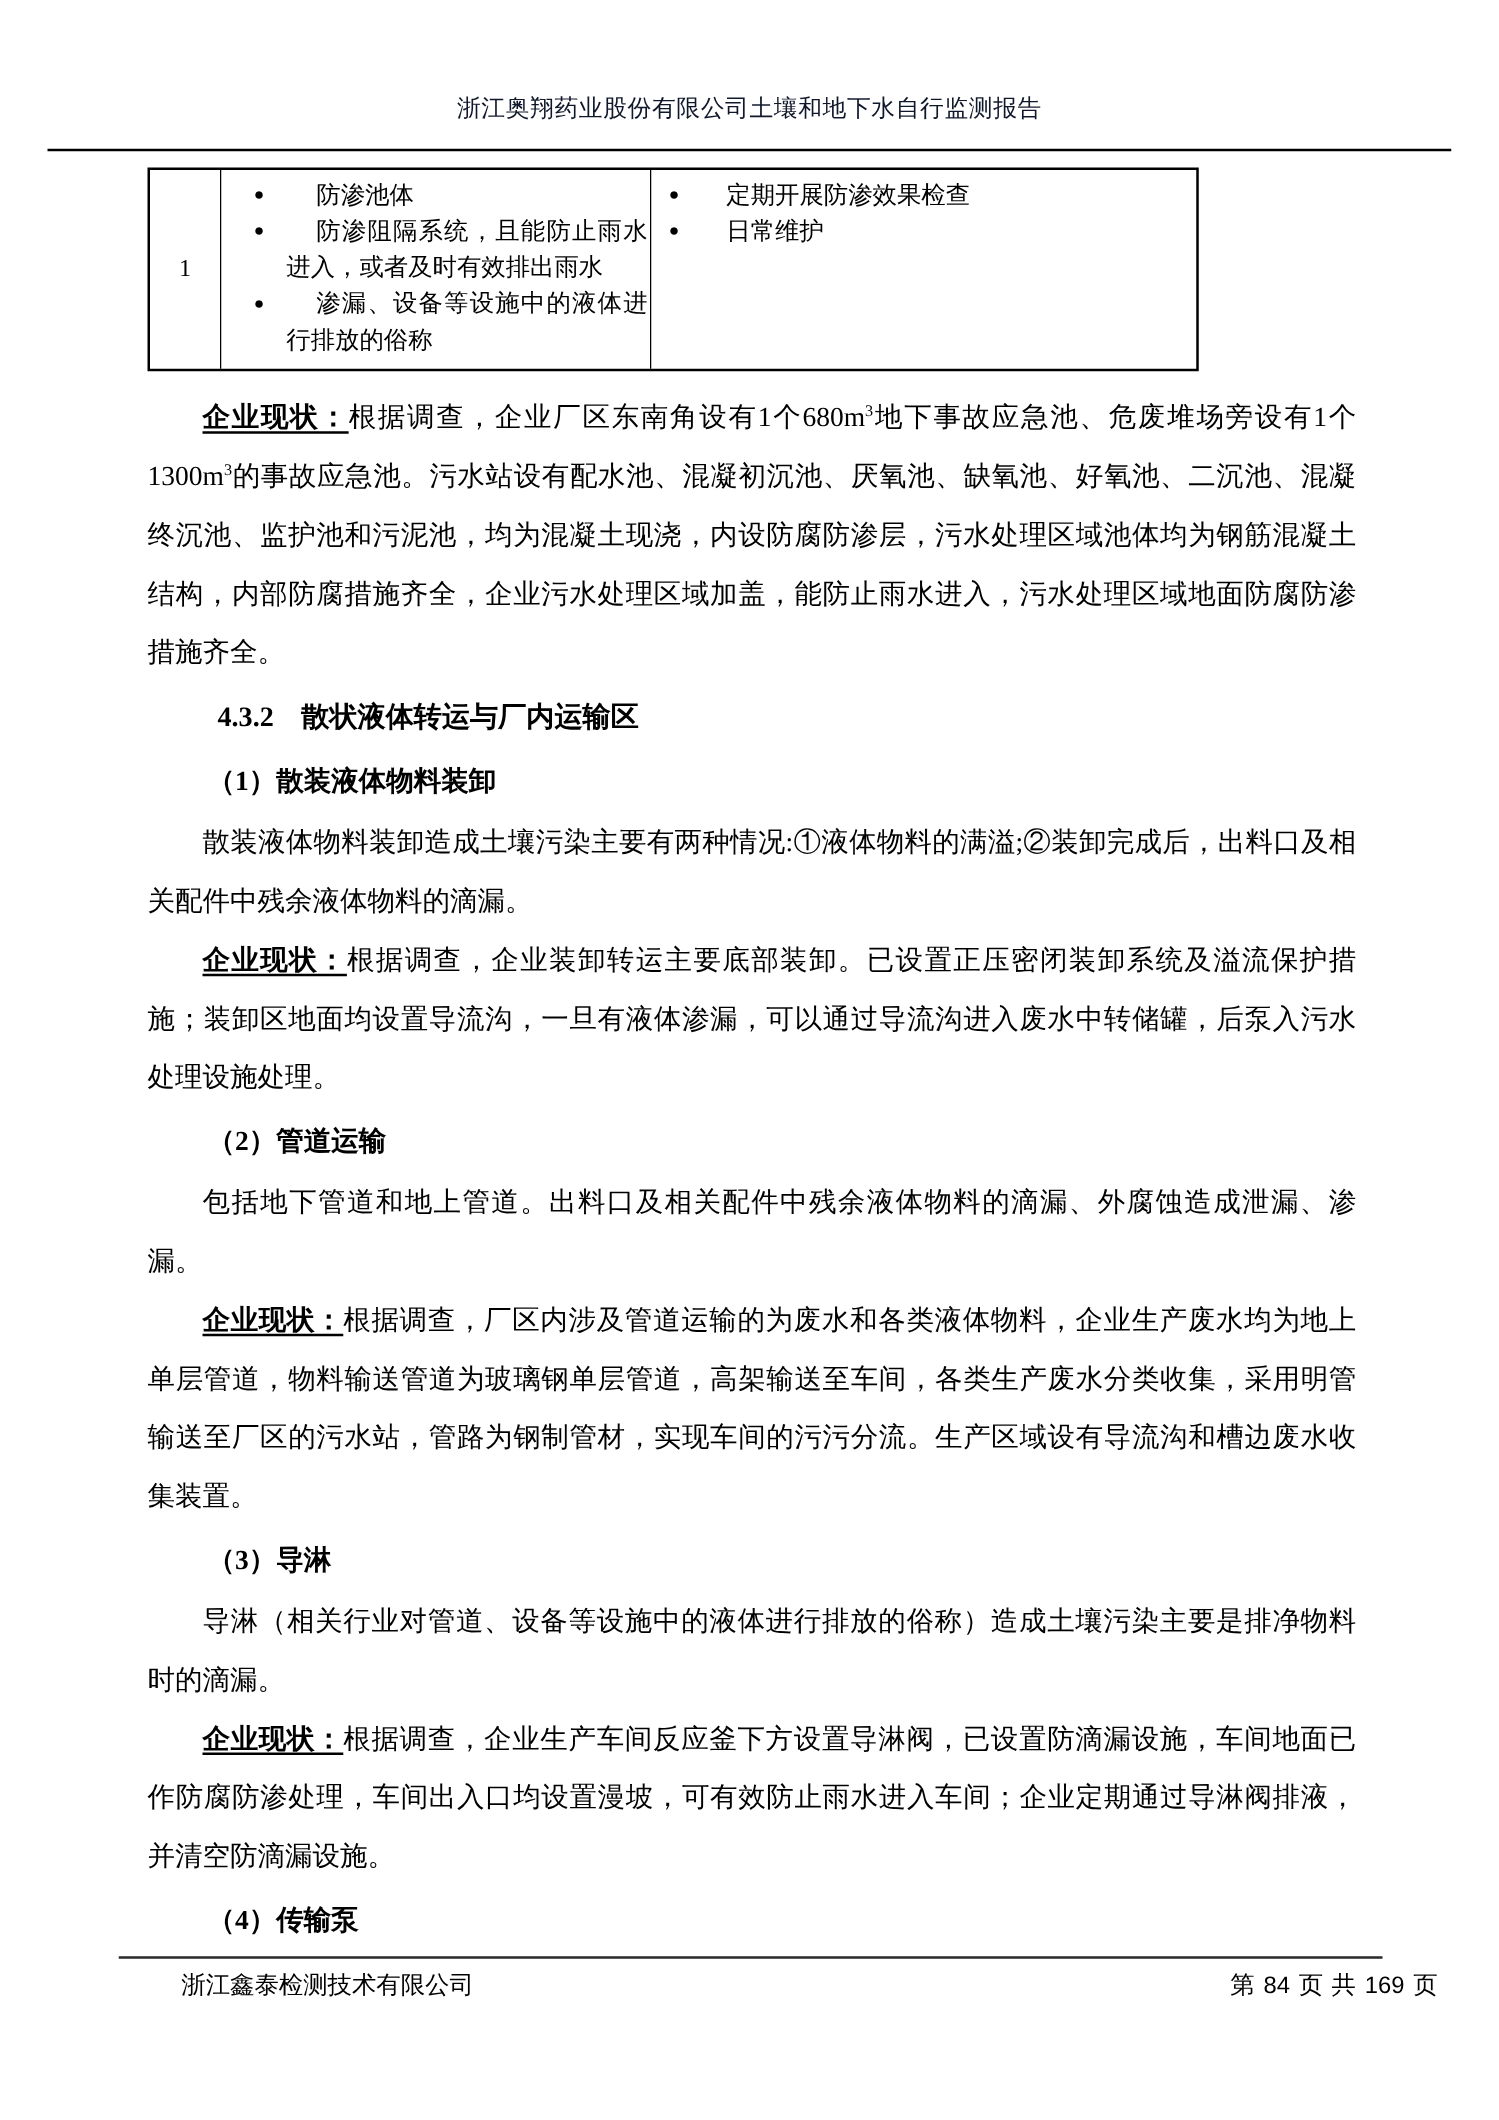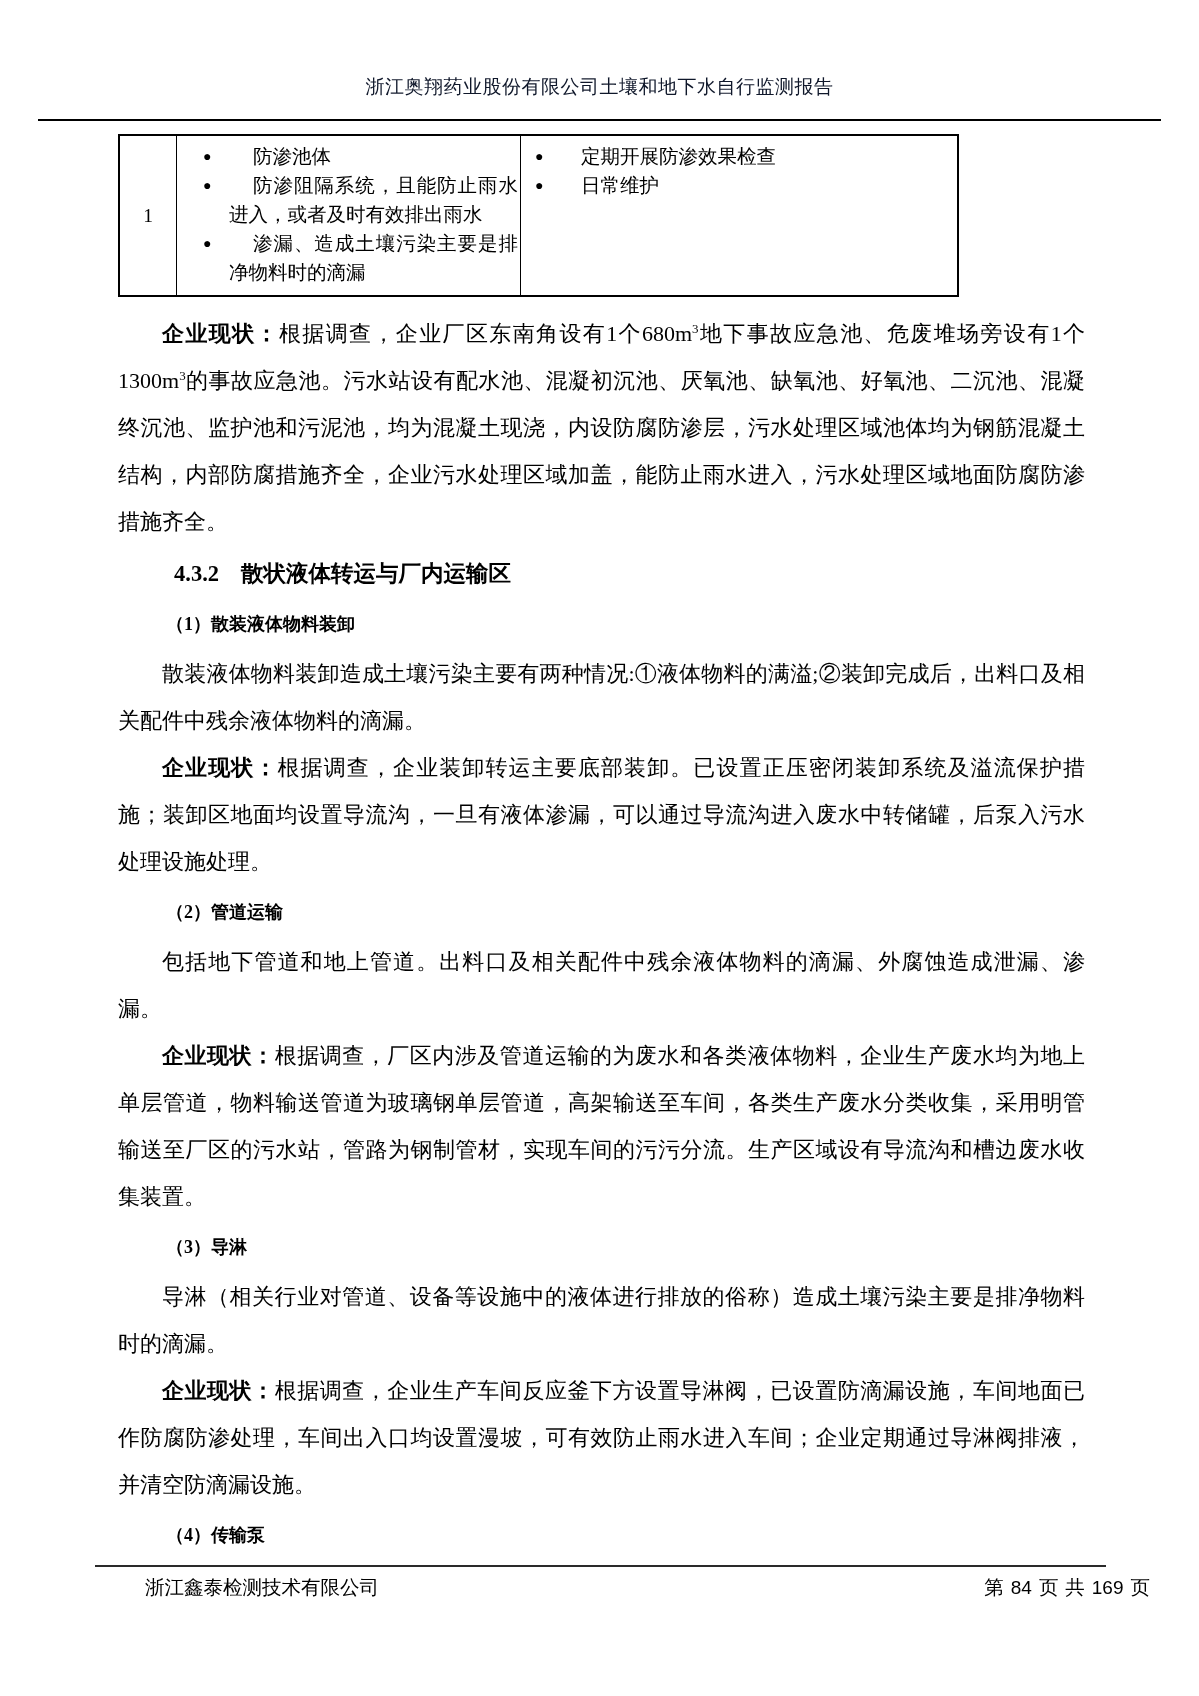--- a/index.html
+++ b/index.html
@@ -32,25 +32,25 @@
   .tbl .c2{width:344px;border-right:1.5px solid #000;padding:6px 2px 8px 0;box-sizing:border-box;}
   .tbl .c3{flex:1;padding:6px 2px 8px 0;box-sizing:border-box;}
   .tbl ul{list-style:none;margin:0;padding:0;}
   .tbl li{position:relative;padding-left:52px;text-indent:24px;text-align:justify;}
   .tbl li .bullet{position:absolute;left:26px;top:0;font-size:14px;text-indent:0;}
   .tbl .c3 li{padding-left:40px;text-indent:20px;}
   .tbl .c3 li .bullet{left:14px;}
   
   .para{font-size:22px;line-height:47px;text-align:justify;margin:0;text-indent:44px;}
   .para sup{font-size:13px;line-height:0;}
-  .lead{font-weight:bold;text-underline-offset:4px;}
+  .lead{font-weight:bold;text-decoration:underline;text-underline-offset:4px;}
   .p-first{margin-top:13px;}
   .h-sec{font-size:22.5px;font-weight:bold;line-height:47px;margin:5px 0 3px;text-indent:44px;}
   .h-sec .h-num{padding-right:22px;margin-left:12px;}
-  .h-sub{font-size:18px;font-weight:bold;line-height:47px;margin:4px 0 2px;text-indent:48px;}
+  .h-sub{font-size:22px;font-weight:bold;line-height:47px;margin:4px 0 2px;text-indent:48px;}
   
   .footer-rule{
     position:absolute;left:95px;top:1565px;width:1011px;height:0;
     border-top:2px solid #2a2a2a;
   }
   .footer{
     position:absolute;left:100px;top:1574px;width:1006px;
     display:flex;justify-content:space-between;align-items:baseline;
     font-size:19.5px;
     margin-left:45px;
@@ -77,21 +77,21 @@
           <li>
             <span class="bullet">●</span>
             <span>防渗池体</span>
           </li>
           <li>
             <span class="bullet">●</span>
             <span>防渗阻隔系统，且能防止雨水 进入，或者及时有效排出雨水</span>
           </li>
           <li>
             <span class="bullet">●</span>
-            <span>渗漏、造成土壤污染主要是排净物料时的滴漏</span>
+            <span>渗漏、设备等设施中的液体进行排放的俗称</span>
           </li>
         </ul>
       </div>
       <div class="c3">
         <ul>
           <li>
             <span class="bullet">●</span>
             <span>定期开展防渗效果检查</span>
           </li>
           <li>

